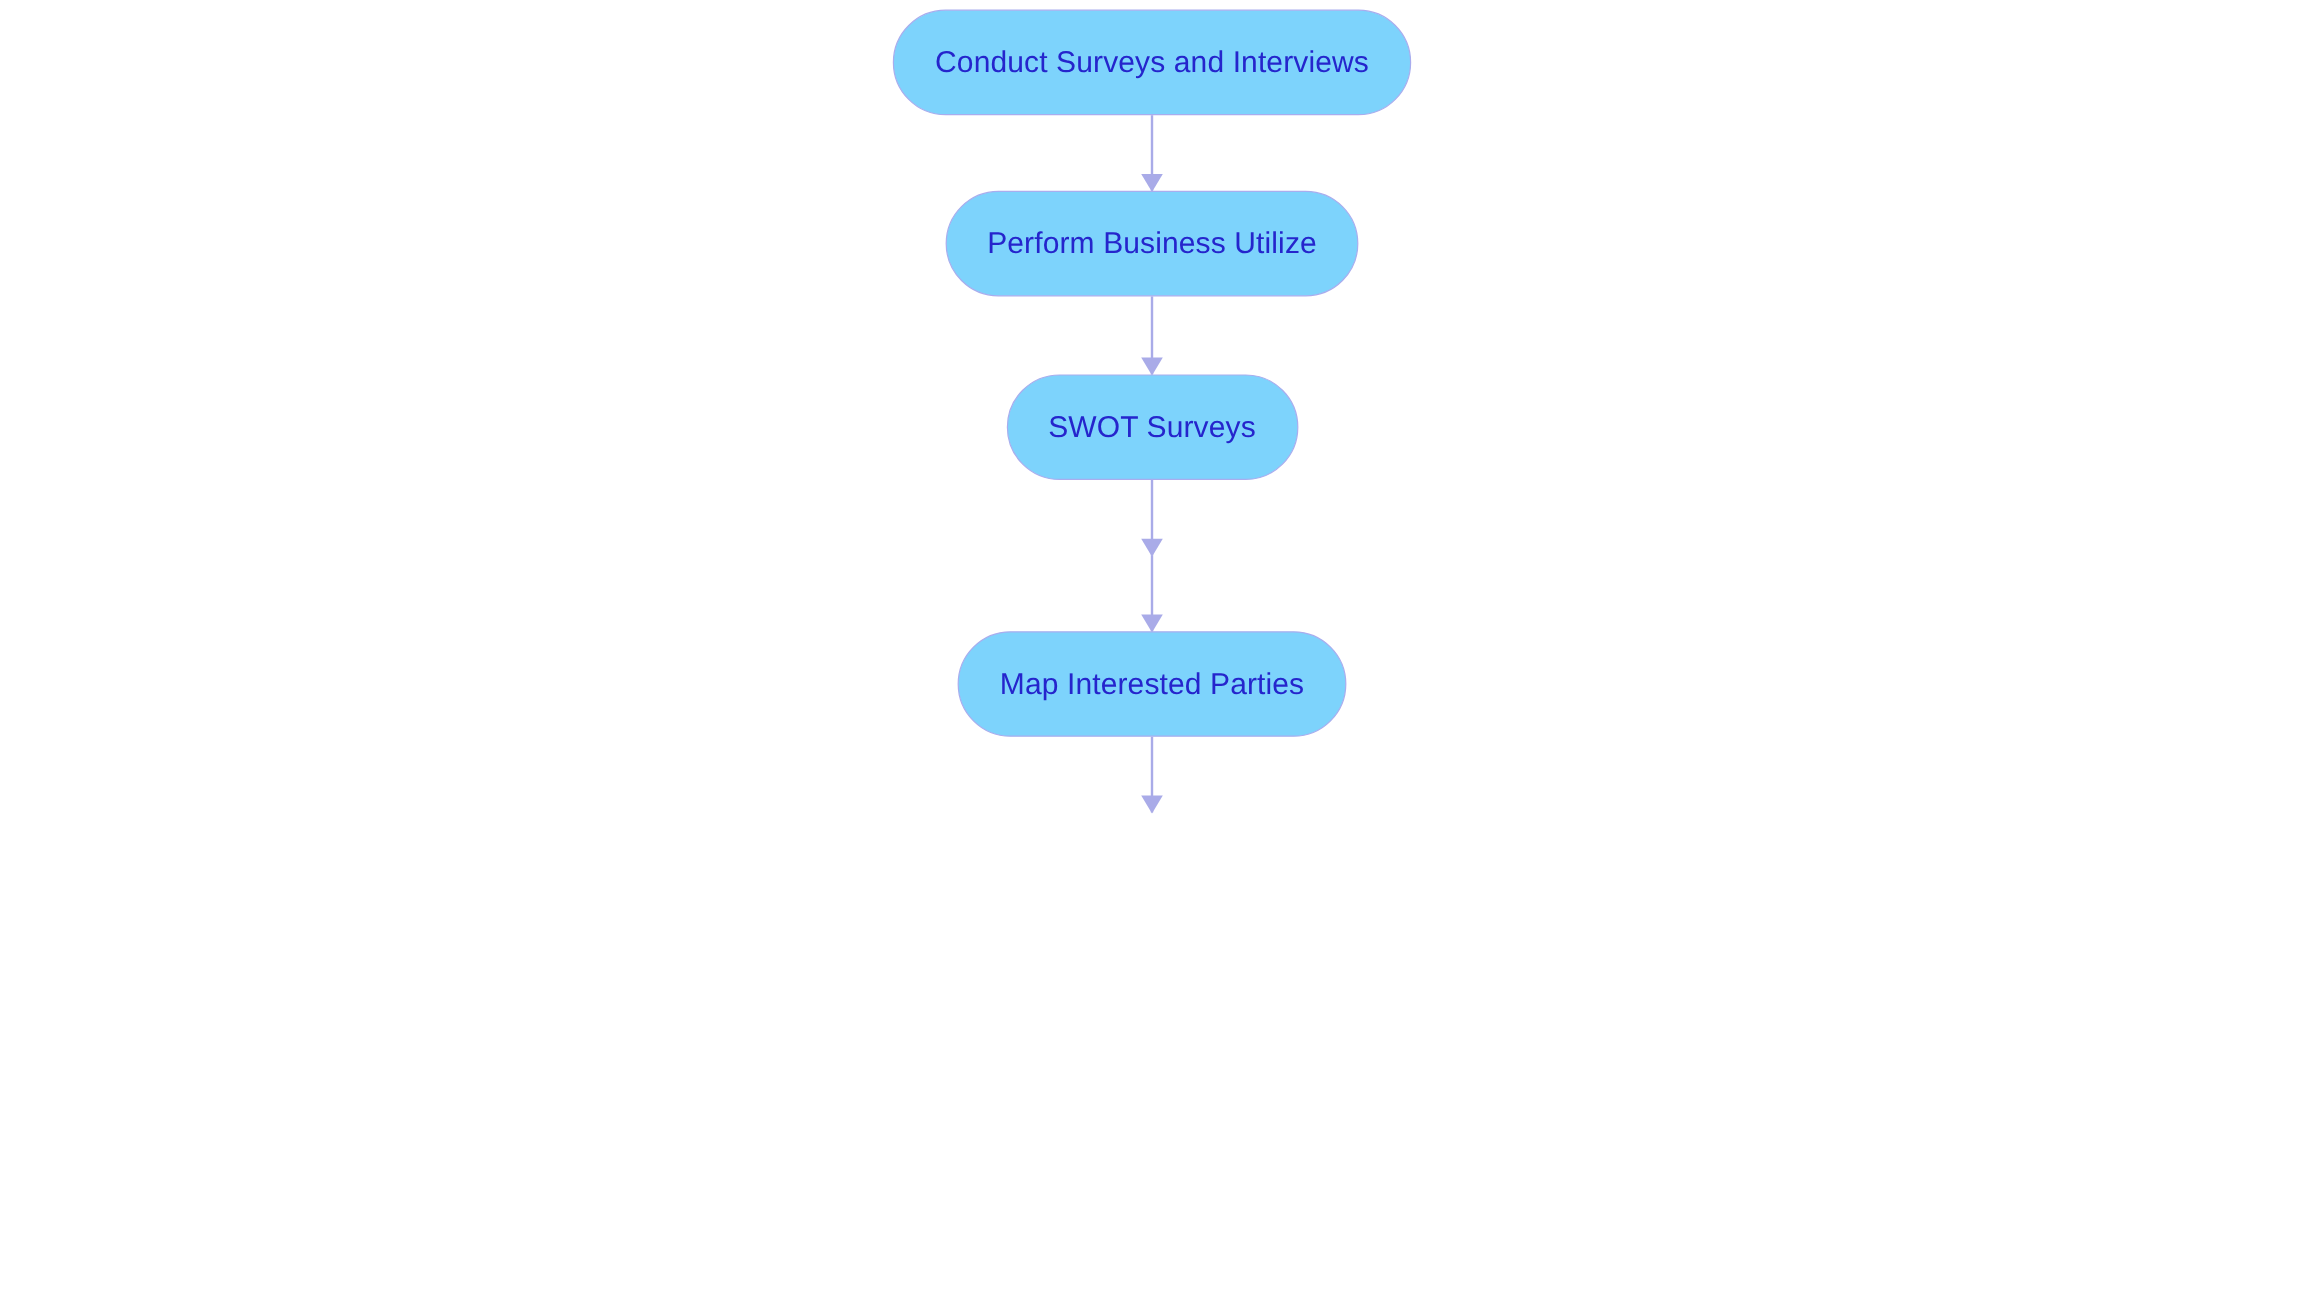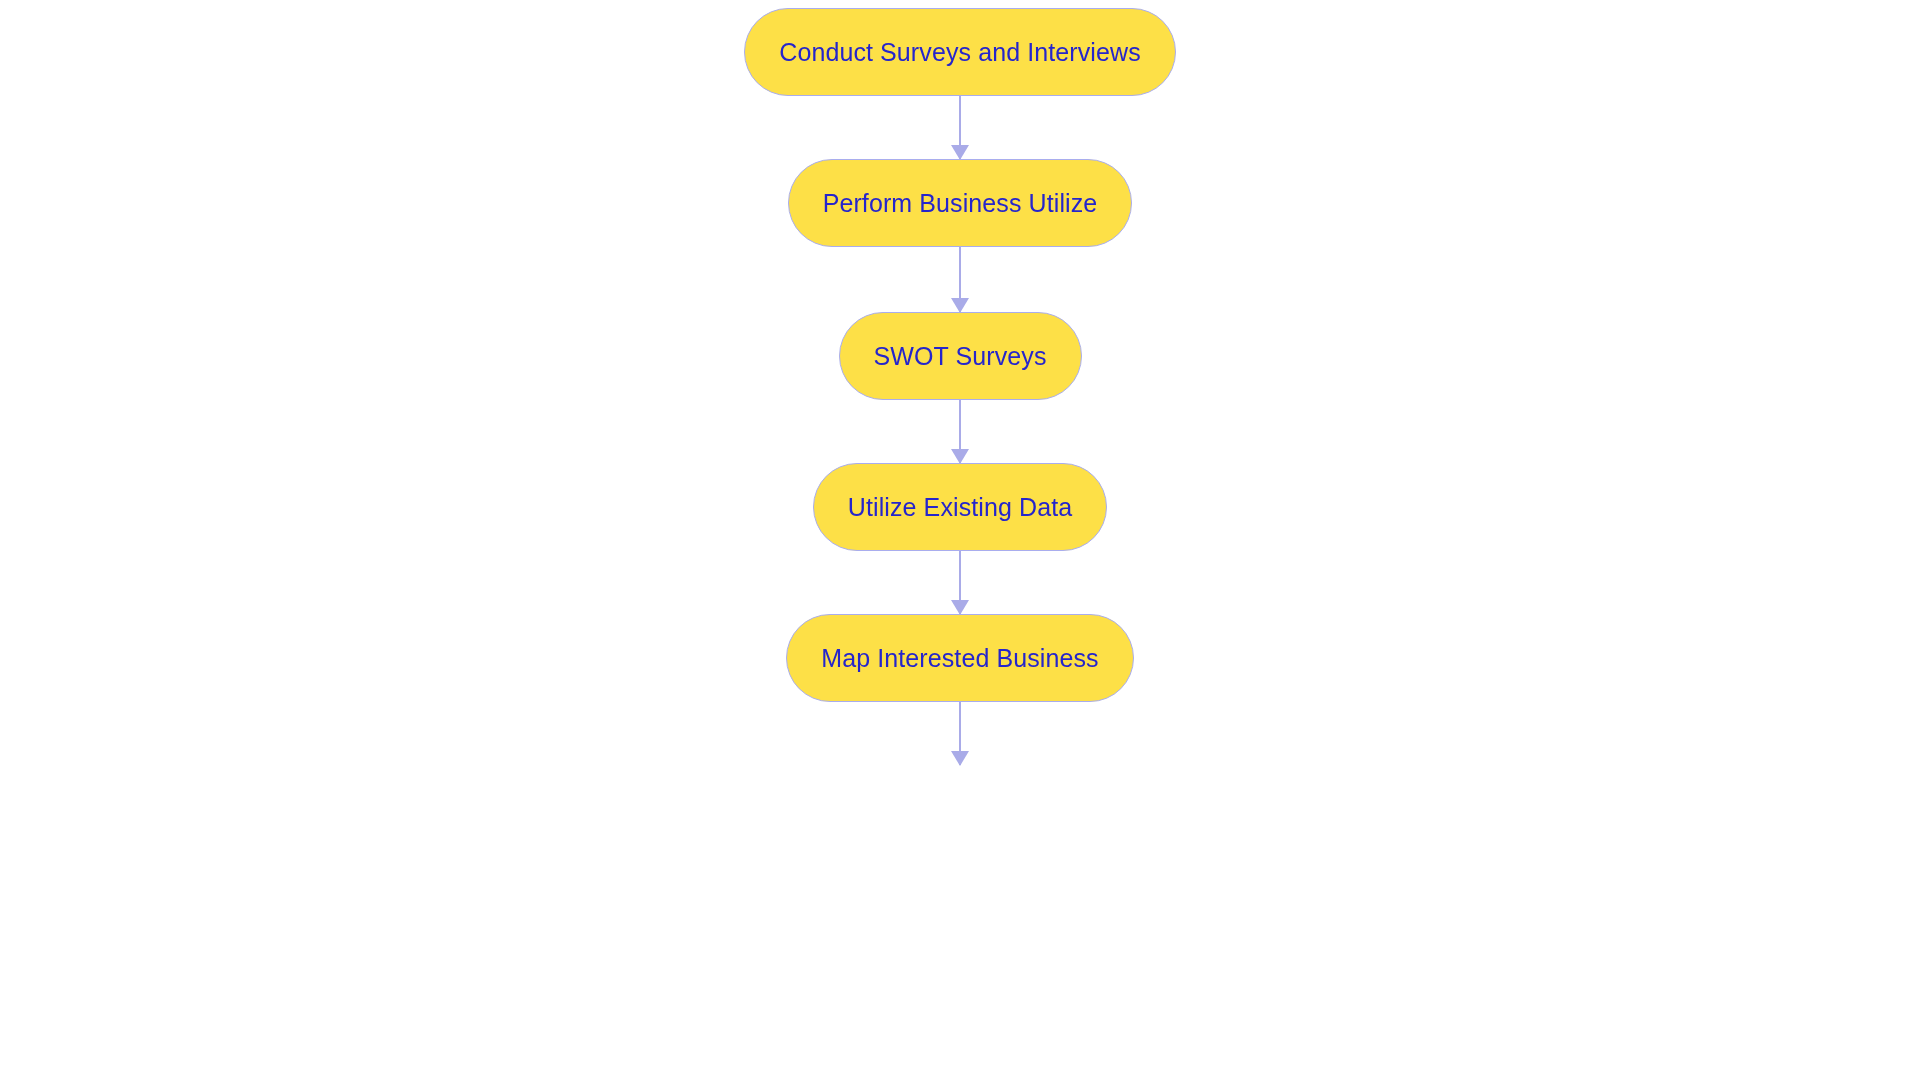--- a/index.html
+++ b/index.html
@@ -30,21 +30,21 @@
     display: flex;
     flex-direction: column;
     align-items: center;
   }
 
   .node {
     box-sizing: border-box;
     display: flex;
     align-items: center;
     justify-content: flex-start;
-    background: #fde047;
+    background: #7dd3fc;
     border: 1.4px solid #a9adee;
     border-radius: 999px;
     color: #2525cc;
     font-family: "Liberation Sans", sans-serif;
     font-size: 25px;
     font-weight: 400;
     letter-spacing: 0.1px;
     white-space: nowrap;
     padding: 0 34px;
     height: 88px;
@@ -106,27 +106,24 @@
     </div>
 
     <div class="connector gap-2"></div>
 
     <div class="node">
       <span class="node-label">SWOT Surveys</span>
     </div>
 
     <div class="connector gap-3"></div>
 
-    <div class="node">
-      <span class="node-label">Utilize Existing Data</span>
-    </div>
 
     <div class="connector gap-4"></div>
 
     <div class="node">
-      <span class="node-label">Map Interested Business</span>
+      <span class="node-label">Map Interested Parties</span>
     </div>
 
     <div class="connector gap-5"></div>
 
 
   </div>
 </div>
 
 </body></html>

